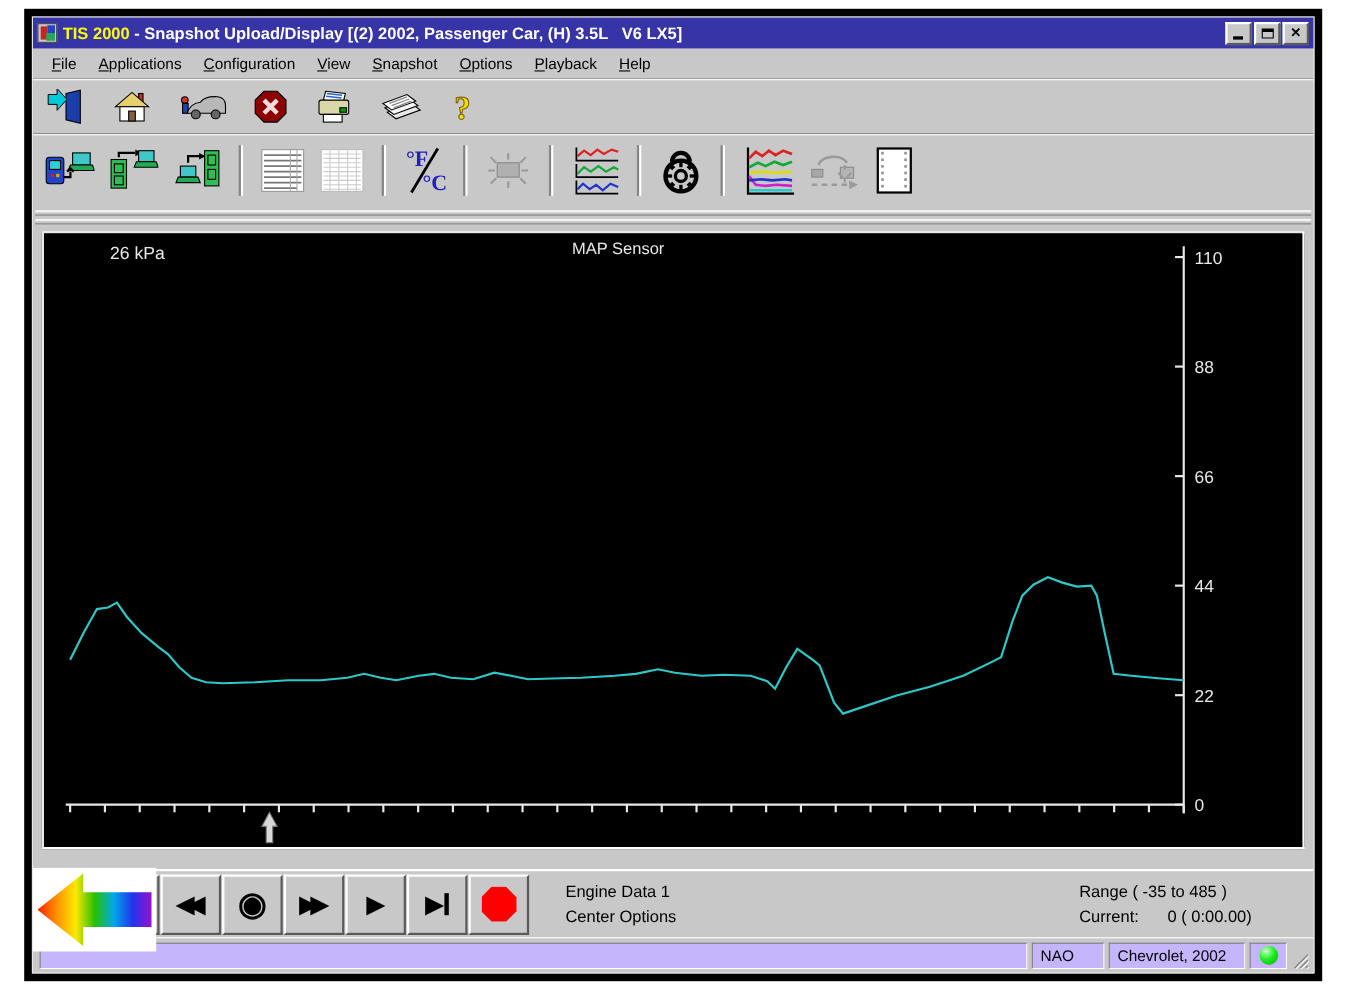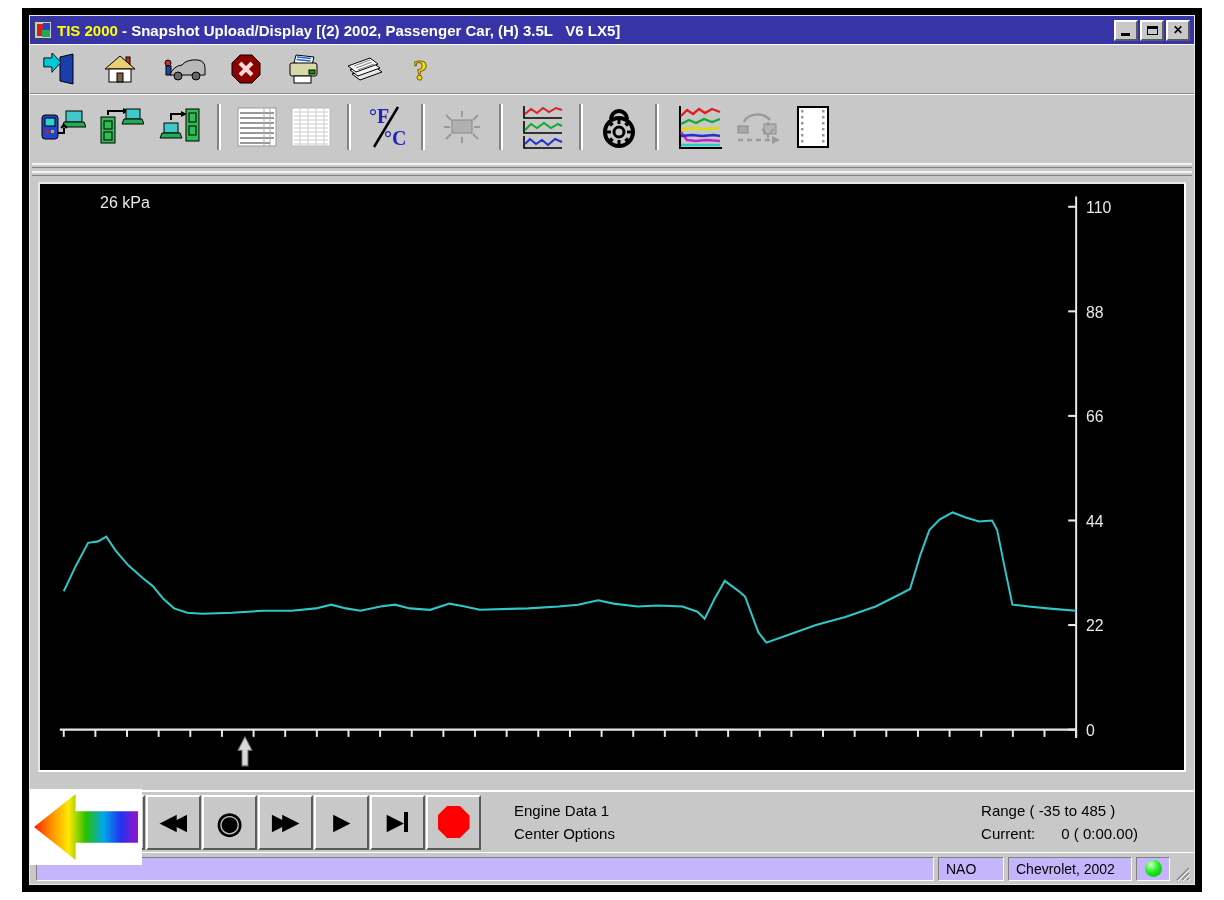--- a/index.html
+++ b/index.html
@@ -84,20 +84,30 @@
       <div class="cap">
             <span class="minbar"></span>
           </div>
       <div class="cap">
             <span class="maxbox"></span>
           </div>
       <div class="cap">✕</div>
     </div>
   </div>
 
+  <div class="menubar">
+    <span class="menu-item">File</span>
+    <span class="menu-item">Applications</span>
+    <span class="menu-item">Configuration</span>
+    <span class="menu-item">View</span>
+    <span class="menu-item">Snapshot</span>
+    <span class="menu-item">Options</span>
+    <span class="menu-item">Playback</span>
+    <span class="menu-item">Help</span>
+  </div>
 
   <div class="toolbar1">
     <div class="tbtn">
       <svg width="36" height="32" viewBox="0 0 36 32">
         <path d="M18 4 L31 1 L31 31 L18 28 Z" fill="#1b3faa" stroke="#000"></path>
         <path d="M2 11 h9 v-6 l10 11 -10 11 v-6 h-9 z" fill="#00c8d8" stroke="#000" transform="translate(0,-5) scale(0.9)"></path>
       </svg>
     </div>
     <div class="tbtn">
       <svg width="36" height="32" viewBox="0 0 36 32">
@@ -342,20 +352,21 @@
             <line x1="887.15625" y1="527" x2="887.15625" y2="534" stroke="#e8e8e8" stroke-width="2"></line>
             <line x1="919.125" y1="527" x2="919.125" y2="534" stroke="#e8e8e8" stroke-width="2"></line>
             <line x1="951.09375" y1="527" x2="951.09375" y2="534" stroke="#e8e8e8" stroke-width="2"></line>
             <line x1="983.0625" y1="527" x2="983.0625" y2="534" stroke="#e8e8e8" stroke-width="2"></line>
             <line x1="1015.03125" y1="527" x2="1015.03125" y2="534" stroke="#e8e8e8" stroke-width="2"></line>
             <line x1="1047" y1="527" x2="1047" y2="534" stroke="#e8e8e8" stroke-width="2"></line>
             <polygon points="207.117,534 200.117,547 204.117,547 204.117,562 210.117,562 210.117,547 214.117,547" fill="#d8d8d8" stroke="#777" stroke-width="1"></polygon>
             <polyline points="24.0,393.4 36.3,368.6 48.6,346.6 58.8,345.2 67.0,340.6 76.2,353.9 89.5,368.6 103.8,380.6 114.0,388.4 124.3,400.3 135.5,409.9 148.8,414.1 164.2,415.0 193.8,414.1 224.5,412.2 254.2,412.2 278.7,409.9 294.1,406.3 309.4,409.9 323.7,412.2 344.2,408.1 358.5,406.3 373.9,409.9 394.3,411.3 413.8,405.3 429.1,408.1 444.5,411.3 474.1,410.4 493.6,409.9 524.2,408.1 543.7,406.3 564.1,402.1 579.5,405.3 604.0,408.1 624.5,407.2 649.1,408.1 664.4,413.1 671.6,420.0 681.8,400.3 692.0,383.3 706.3,393.4 712.5,398.5 725.8,432.9 734.0,443.0 754.4,436.1 784.1,426.0 813.8,418.2 844.4,408.1 869.0,396.2 879.2,391.1 889.5,358.5 898.7,334.2 908.9,324.1 922.2,317.2 935.5,322.2 948.8,325.9 962.1,325.0 967.2,334.2 974.4,368.6 982.6,406.3 998.9,408.1 1023.5,410.4 1047.0,412.2" fill="none" stroke="#2ec8c8" stroke-width="2"></polyline>
           </svg>
       <div class="reading">26 kPa</div>
+      <div class="chart-title">MAP Sensor</div>
     </div>
   </div>
 
   <div class="playbar">
     <div class="pbtn">
           <span class="tight">|◀</span>
         </div>
     <div class="pbtn">
           <span>◀</span>
         </div>

